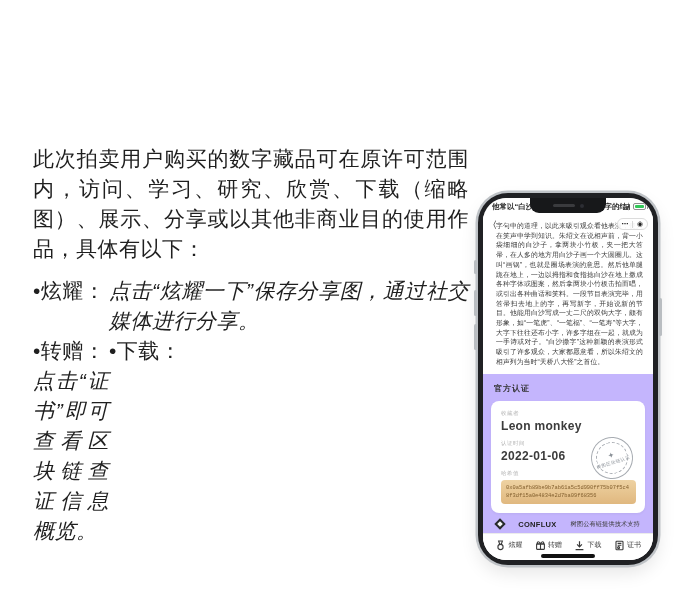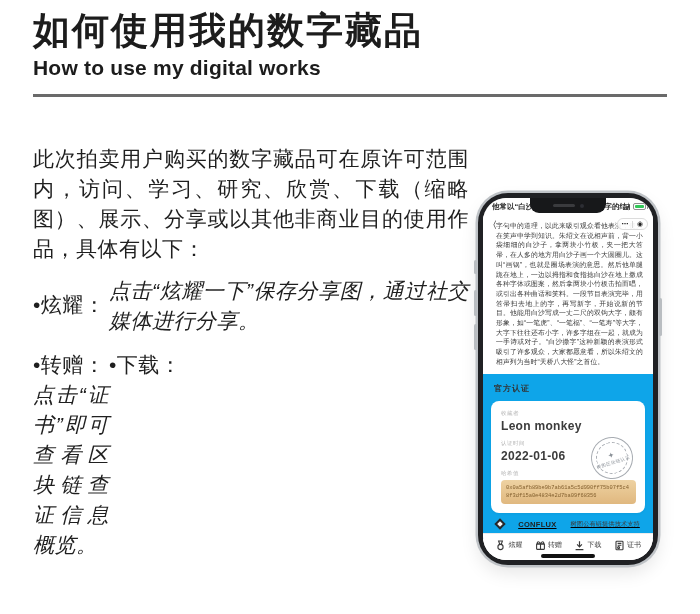--- a/index.html
+++ b/index.html
@@ -11,21 +11,21 @@
   .hdr { position:absolute; left:33px; top:8px; width:634px; }
   .hdr h1 { font-size:37px; font-weight:700; color:#1c1c1c; letter-spacing:2px; line-height:46px; }
   .hdr h2 { font-size:21px; font-weight:700; color:#1c1c1c; letter-spacing:0.2px; margin-top:2px; }
   .hdr .rule { margin-top:14px; height:2.5px; background:#6a6a6a; width:100%; }
 
   
   .copy { position:absolute; left:33px; top:144px; width:436px; color:#1f1f1f;
           font-size:21px; font-weight:500; line-height:30px; letter-spacing:0.5px; }
   .copy .intro { text-align:justify; }
   .blist { margin-top:12px; display:grid; grid-template-columns:76px 1fr; }
-  .blist .term { white-space:nowrap;margin-top:14px; }
+  .blist .term { white-space:nowrap; }
   .blist .desc { text-align:justify;font-style:italic; }
 
   
   .phone { position:absolute; left:478px; top:193px; width:180px; height:372px;
            background:#fff; border:5px solid #202124; border-radius:30px;
            box-shadow:0 0 0 2.5px #bfc3c7, 0 8px 18px rgba(0,0,0,0.10); }
   .sidebtn { position:absolute; background:#b9bdc1; border-radius:2px; }
   .sb-l1 { left:-9px; top:62px; width:3px; height:14px; }
   .sb-l2 { left:-9px; top:92px; width:3px; height:26px; }
   .sb-l3 { left:-9px; top:126px; width:3px; height:26px; }
@@ -52,61 +52,56 @@
   .backchev { position:absolute; left:5px; top:21px; font-size:9px; font-weight:700; color:#4a4a4a; z-index:4; }
   .capsule { position:absolute; right:5px; top:20px; width:31px; height:12px; background:rgba(255,255,255,0.92);
              border:1px solid #dcdcdc; border-radius:7px; display:flex; align-items:center; z-index:4; }
   .capsule .more { flex:1; text-align:center; font-size:7px; font-weight:700; color:#222; line-height:10px; }
   .capsule .sep { width:1px; height:7px; background:#d8d8d8; }
   .capsule .close { flex:1; text-align:center; font-size:7px; color:#222; line-height:10px; }
 
   .article { padding:6px 10px 7px 13px; font-size:6.8px; line-height:9.7px; color:#3a3a3a;
              text-align:justify; letter-spacing:0.1px; background:#fff; }
 
-  .certsec { background:#0ea5e9; padding:7px 8px 6px 8px; }
+  .certsec { background:#c4b5fd; padding:7px 8px 6px 8px; }
   .sectitle { font-size:8px; font-weight:700; color:#333; margin:2px 0 7px 3px; letter-spacing:1px; }
   .card { position:relative; background:#fff; border-radius:8px; padding:9px 9px 9px 10px;
           box-shadow:0 1px 3px rgba(0,0,0,0.05); }
   .lbl { font-size:5.5px; color:#b4b4b4; letter-spacing:0.5px; }
   .val { font-size:12px; font-weight:700; color:#3c3c3c; margin:2px 0 7px 0; letter-spacing:0.3px; }
   .hashbox { margin-top:3px; background:linear-gradient(180deg,#eed2a2,#e0b87f); border-radius:4px;
              padding:4px 5px; font-size:5.4px; line-height:8px; color:#83602f; word-break:break-all;
              font-family:"Liberation Mono","DejaVu Sans Mono",monospace; }
   .seal { position:absolute; right:12px; bottom:34px; width:42px; height:42px; border:1.5px solid rgba(150,156,163,0.85);
           border-radius:50%; transform:rotate(-18deg); display:flex; flex-direction:column; align-items:center;
           justify-content:center; background:rgba(255,255,255,0.35); z-index:3; }
   .seal .ring { position:absolute; inset:4px; border:0.5px dashed rgba(150,156,163,0.8); border-radius:50%; }
   .seal .sealtxt { font-size:4.5px; color:#8d939a; letter-spacing:0.5px; }
   .seal .sealglyph { font-size:8px; color:#8d939a; line-height:9px; }
 
-  .cfooter { display:flex; justify-content:center; gap:14px; padding:7px 0 4px 0;text-decoration:underline; }
+  .cfooter { display:flex; justify-content:center; gap:14px; padding:7px 0 4px 0; }
   .cfx-logo { width:8px; height:8px; position:relative; transform:rotate(45deg); background:#26282b; }
   .cfx-logo::after { content:""; position:absolute; inset:2px; background:#f5f6f8; }
   .cfx-brand { font-size:7.5px; font-weight:700; color:#222; letter-spacing:0.3px; }
   .cfx-text { font-size:6.3px; color:#3d3d3d; }
 
   .toolbar { position:absolute; left:0; right:0; bottom:0; height:27px; background:#fff;
              border-top:1px solid #ececec; display:flex; align-items:center; justify-content:space-around;
              padding:0 6px 4px 6px; }
   .titem { display:flex; align-items:center; gap:2.5px; cursor:pointer; }
   .titem svg { display:block; }
   .titem .tlabel { font-size:7px; color:#3b3b3b; font-weight:500; }
   .homebar { position:absolute; left:50%; bottom:2px; transform:translateX(-50%); width:54px; height:4px;
              background:#111; border-radius:3px; z-index:7; }
 </style>
 </head>
 <body>
 
 <div id="canvas">
 
-  <div class="hdr">
-    <h1>如何使用我的数字藏品</h1>
-    <h2>How to use my digital works</h2>
-    <div class="rule"></div>
-  </div>
 
   <div class="copy">
     <div class="intro">此次拍卖用户购买的数字藏品可在原许可范围内，访问、学习、研究、欣赏、下载（缩略图）、展示、分享或以其他非商业目的使用作品，具体有以下：</div>
     <div class="blist">
       <span class="term">•炫耀：</span>
       <span class="desc">点击“炫耀一下”保存分享图，通过社交媒体进行分享。</span>
       <span class="term">•转赠：</span>
       <span class="term">•下载：</span>
       <span class="desc">点击“证书”即可查看区块链查证信息概览。</span>
     </div>

